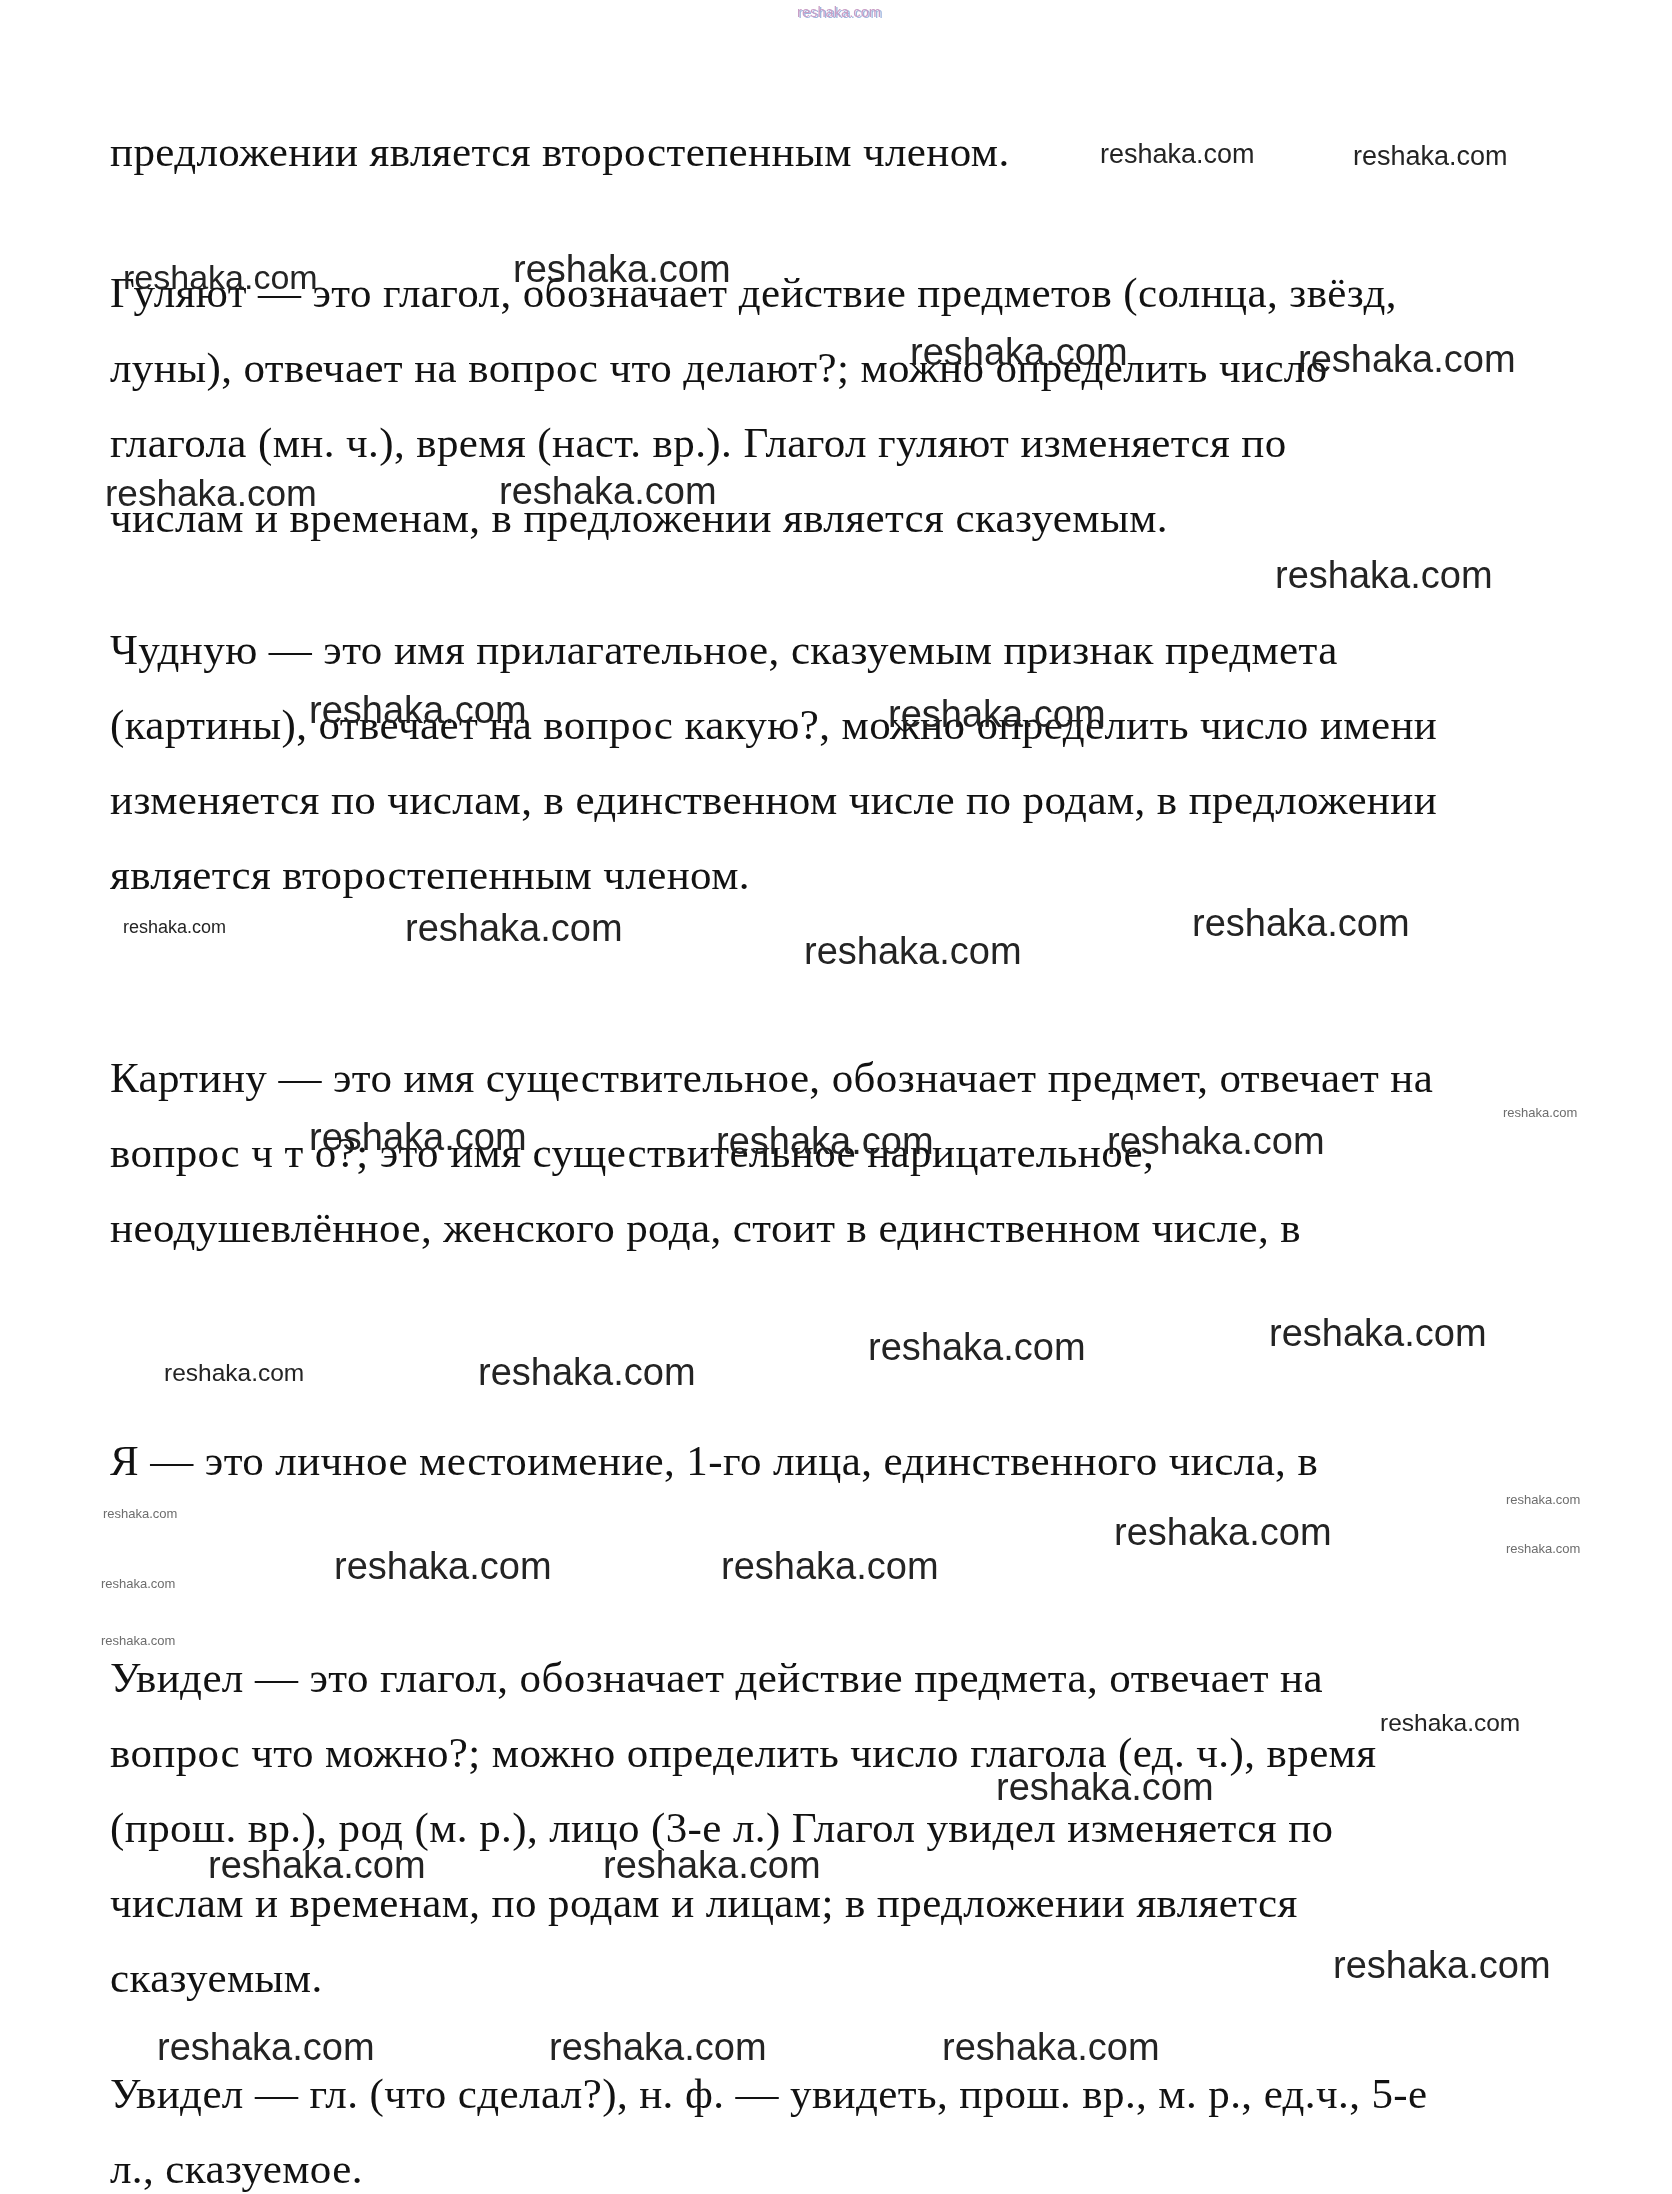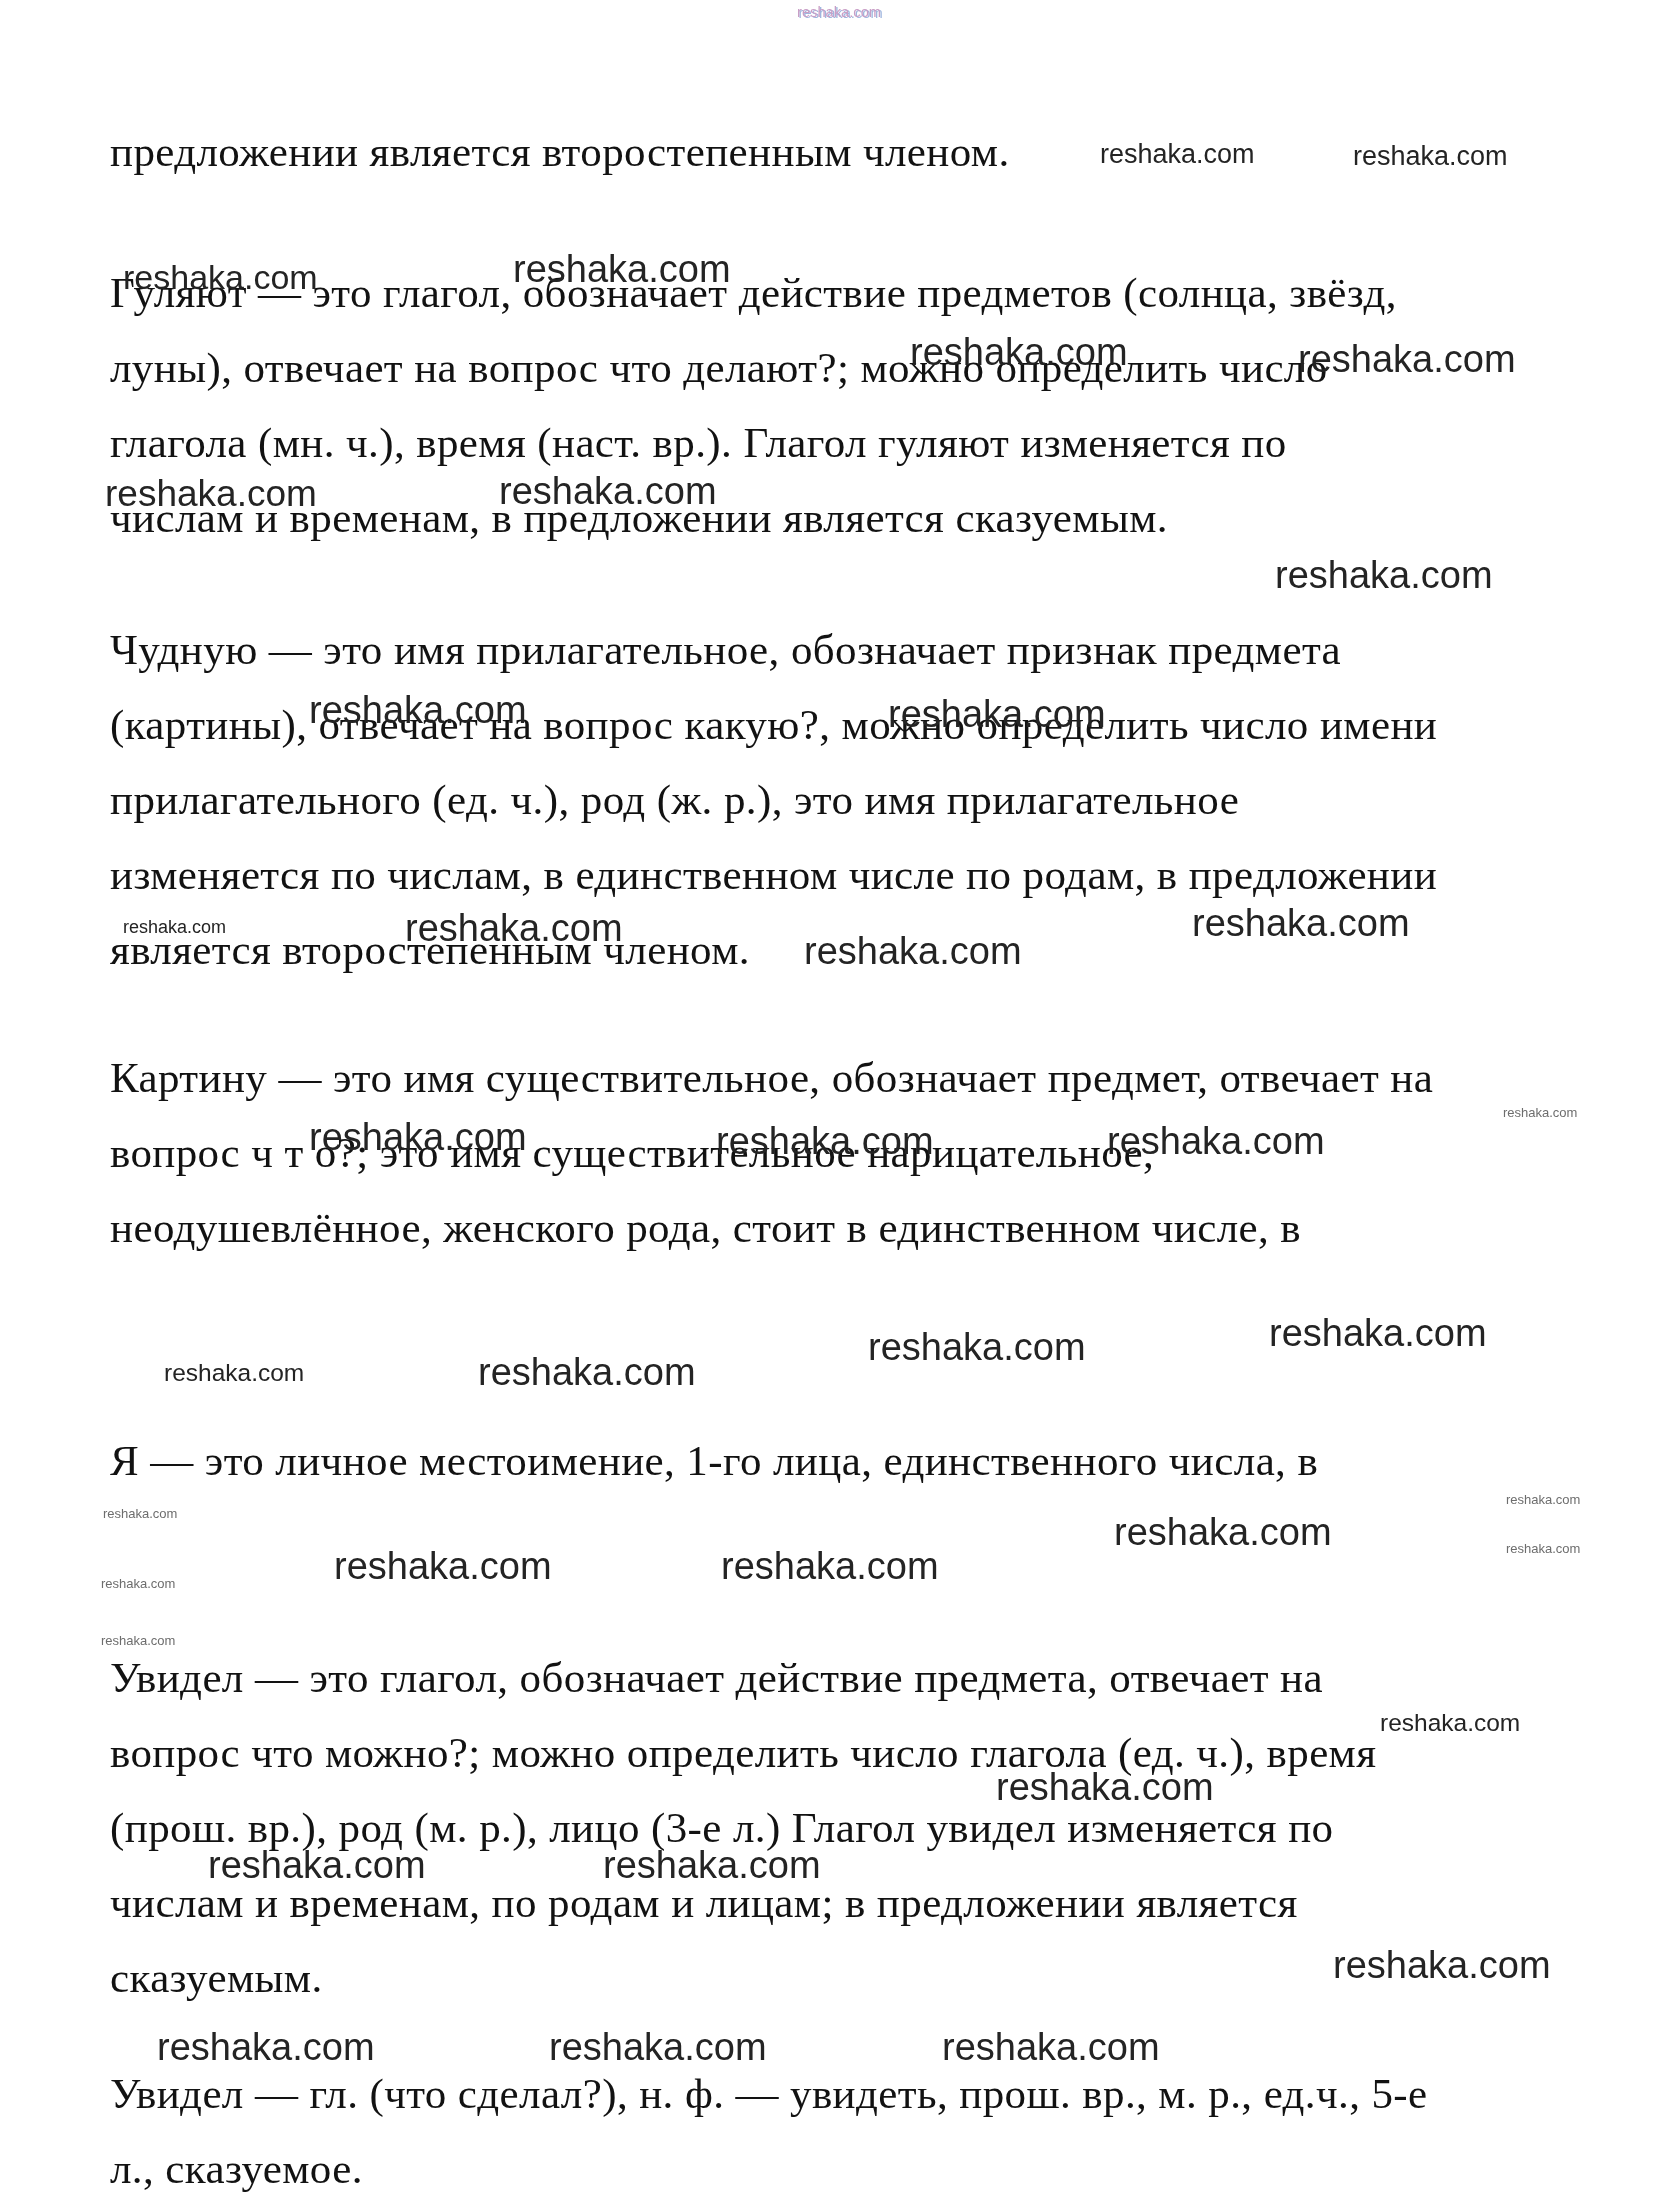--- a/index.html
+++ b/index.html
@@ -49,23 +49,22 @@
   </div>
 
   <div class="para" style="top:255px">
     <div class="line">Гуляют — это глагол, обозначает действие предметов (солнца, звёзд,</div>
     <div class="line">луны), отвечает на вопрос что делают?; можно определить число</div>
     <div class="line">глагола (мн. ч.), время (наст. вр.). Глагол гуляют изменяется по</div>
     <div class="line">числам и временам, в предложении является сказуемым.</div>
   </div>
 
   <div class="para" style="top:612px">
-    <div class="line">Чудную — это имя прилагательное, обозначает признак предмета</div>
+    <div class="line">Чудную — это имя прилагательное, сказуемым признак предмета</div>
     <div class="line">(картины), отвечает на вопрос какую?, можно определить число имени</div>
-    <div class="line">прилагательного (ед. ч.), род (ж. р.), это имя прилагательное</div>
     <div class="line">изменяется по числам, в единственном числе по родам, в предложении</div>
     <div class="line">является второстепенным членом.</div>
   </div>
 
   <div class="para" style="top:1040px">
     <div class="line">Картину — это имя существительное, обозначает предмет, отвечает на</div>
     <div class="line">вопрос ч т о?; это имя существительное нарицательное,</div>
     <div class="line">неодушевлённое, женского рода, стоит в единственном числе, в</div>
   </div>
 

